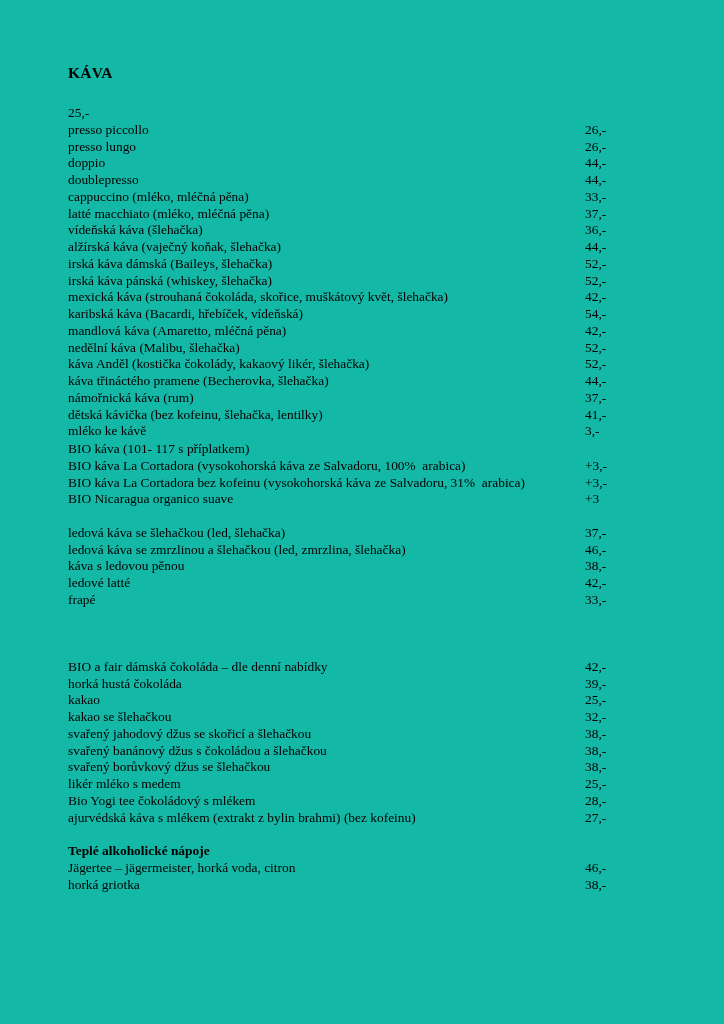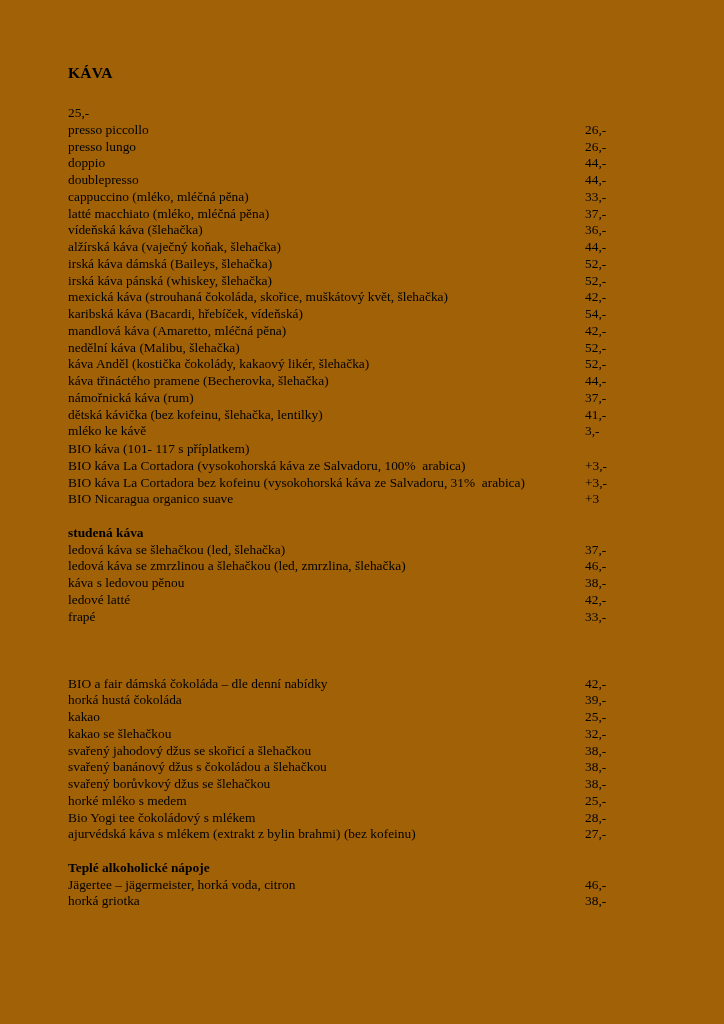--- a/index.html
+++ b/index.html
@@ -4,21 +4,21 @@
 <style>
   html, body {
     margin: 0;
     padding: 0;
     background: #ffffff;
   }
   .page {
     position: relative;
     width: 724px;
     height: 1024px;
-    background: #a16207;
+    background: #14b8a6;
     box-sizing: border-box;
     padding: 63px 0 0 68px;
     font-family: "Liberation Serif", "DejaVu Serif", serif;
     font-size: 13.4px;
     color: #000000;
     overflow: hidden;
   }
   .doc-title {
     font-weight: bold;
     font-size: 15.5px;
@@ -151,21 +151,20 @@
         <div class="row">
     <span class="item-name">BIO káva La Cortadora bez kofeinu (vysokohorská káva ze Salvadoru, 31%  arabica)</span>
     <span class="item-price">+3,-</span>
   </div>
         <div class="row">
     <span class="item-name">BIO Nicaragua organico suave</span>
     <span class="item-price">+3</span>
   </div>
       </div>
       <div class="menu-section" style="margin-top: 16.75px;">
-    <div class="section-heading">studená káva</div>
   <div class="row">
     <span class="item-name">ledová káva se šlehačkou (led, šlehačka)</span>
     <span class="item-price">37,-</span>
   </div>
         <div class="row">
     <span class="item-name">ledová káva se zmrzlinou a šlehačkou (led, zmrzlina, šlehačka)</span>
     <span class="item-price">46,-</span>
   </div>
         <div class="row">
     <span class="item-name">káva s ledovou pěnou</span>
@@ -203,21 +202,21 @@
   </div>
         <div class="row">
     <span class="item-name">svařený banánový džus s čokoládou a šlehačkou</span>
     <span class="item-price">38,-</span>
   </div>
         <div class="row">
     <span class="item-name">svařený borůvkový džus se šlehačkou</span>
     <span class="item-price">38,-</span>
   </div>
         <div class="row">
-    <span class="item-name">horké mléko s medem</span>
+    <span class="item-name">likér mléko s medem</span>
     <span class="item-price">25,-</span>
   </div>
         <div class="row">
     <span class="item-name">Bio Yogi tee čokoládový s mlékem</span>
     <span class="item-price">28,-</span>
   </div>
         <div class="row">
     <span class="item-name">ajurvédská káva s mlékem (extrakt z bylin brahmi) (bez kofeinu)</span>
     <span class="item-price">27,-</span>
   </div>

